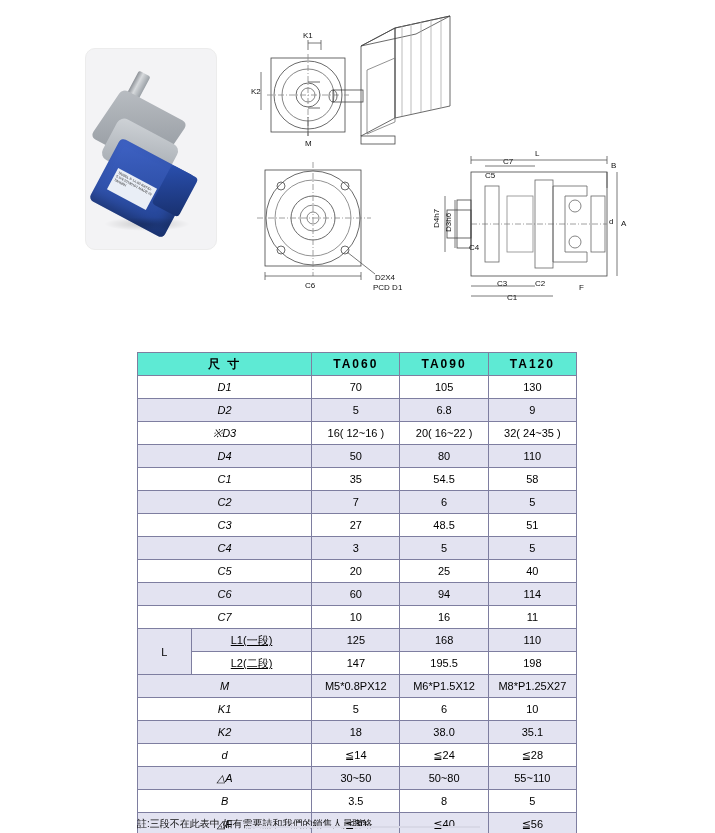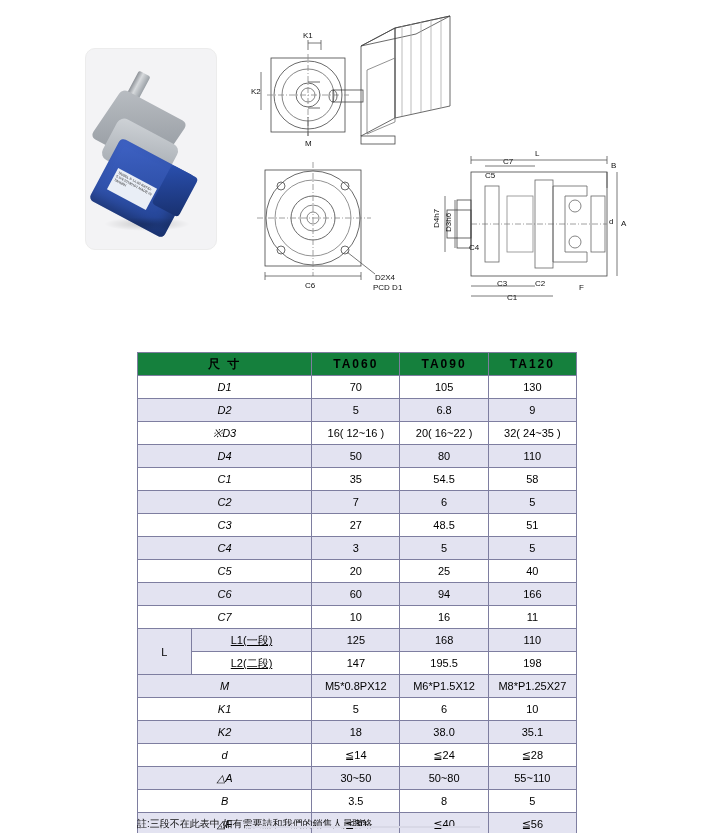--- a/index.html
+++ b/index.html
@@ -20,21 +20,21 @@
   .gb-back{position:absolute;left:74px;top:120px;width:30px;height:44px;background:linear-gradient(150deg,#2a4fae,#18306e);transform:rotate(28deg);border-radius:4px;}
   .gb-shadow{position:absolute;left:18px;top:168px;width:86px;height:14px;background:radial-gradient(ellipse at center,rgba(0,0,0,.18),rgba(0,0,0,0) 70%);}
 
   
   svg.tech{position:absolute;left:235px;top:10px;}
 
   
   .table-wrap{position:absolute;left:137px;top:352px;width:440px;}
   table{border-collapse:collapse;width:440px;font-size:11px;}
   th,td{border:1px solid #7e7ea0;text-align:center;padding:2px 0;height:18px;line-height:14px;}
-  thead th{background:#15803d;font-weight:bold;font-size:12px;letter-spacing:2px;}
+  thead th{background:#5eead4;font-weight:bold;font-size:12px;letter-spacing:2px;}
   tbody tr:nth-child(odd) td{background:#ffffff;}
   tbody tr:nth-child(even) td{background:#e3e3f1;}
   td.lbl{width:150px;font-style:italic;}
   td.val{width:76px;}
   td.lcell{width:46px;}
   td.sub{width:104px;text-decoration:underline;}
   .notes{position:absolute;left:137px;top:772px;width:460px;font-size:10px;line-height:15px;color:#111;margin-top:44px;}
   .notes div{white-space:nowrap;}
   .bottom-rule{position:absolute;left:245px;top:826px;width:235px;height:2px;background:#d8d8e6;}
 </style>
@@ -222,21 +222,21 @@
     <tr>
           <td class="lbl" colspan="2">C5</td>
           <td class="val">20</td>
           <td class="val">25</td>
           <td class="val">40</td>
         </tr>
     <tr>
           <td class="lbl" colspan="2">C6</td>
           <td class="val">60</td>
           <td class="val">94</td>
-          <td class="val">166</td>
+          <td class="val">114</td>
         </tr>
     <tr>
           <td class="lbl" colspan="2">C7</td>
           <td class="val">10</td>
           <td class="val">16</td>
           <td class="val">11</td>
         </tr>
 
     <tr>
       <td class="lcell" rowspan="2">L</td>

